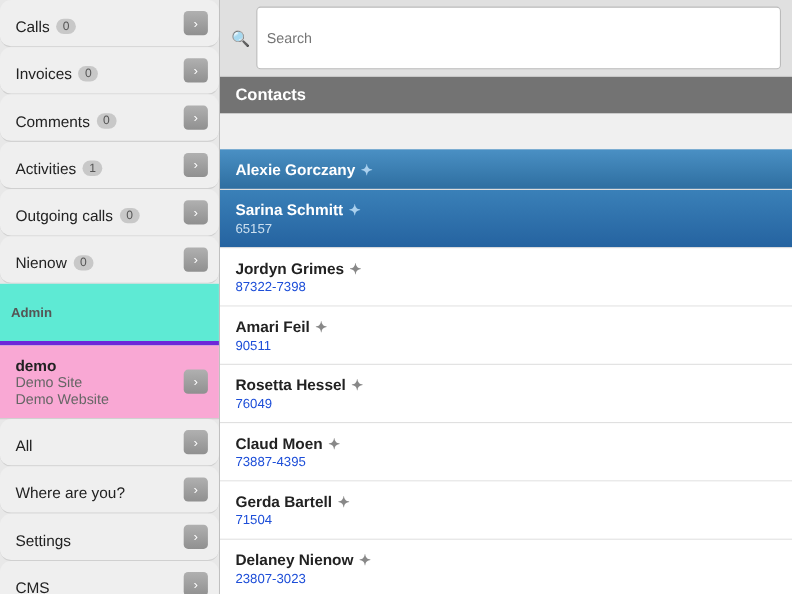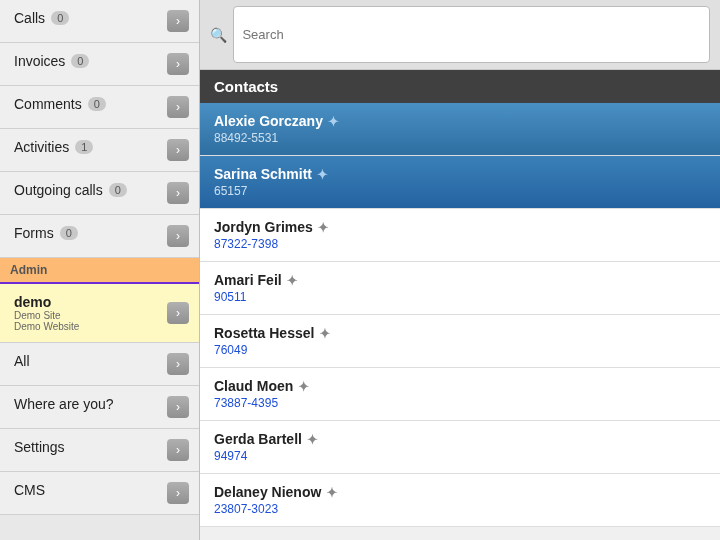--- a/index.html
+++ b/index.html
@@ -20,26 +20,27 @@
       background: #e8e8e8;
       display: flex;
       flex-direction: column;
       height: 540px;
       overflow-y: auto;
       border-right: 1px solid #c0c0c0;
     }
 
     .nav-item {
       display: flex;
-      align-items: flex-start;
+      align-items: flex-end;
       justify-content: space-between;
       padding: 10px 10px 10px 14px;
       border-bottom: 1px solid #d0d0d0;
       background: #efefef;
       cursor: pointer;
+      border-radius: 10px;
     }
 
     .nav-item-left {
       display: flex;
       align-items: center;
       gap: 6px;
     }
     .nav-item-label {
       font-size: 14px;
       color: #222;
@@ -59,48 +60,48 @@
       background: linear-gradient(to bottom, #b0b0b0, #909090);
       border-radius: 4px;
       display: flex;
       align-items: center;
       justify-content: center;
       color: white;
       font-size: 12px;
     }
 
     .section-header {
-      background: #fdba74;
-      padding: 5px 10px;
+      background: #5eead4;
+      padding: 19px 10px;
       font-size: 12px;
       font-weight: bold;
       color: #555;
-      border-bottom: 2px solid #6d28d9;
+      border-bottom: 4px solid #6d28d9;
     }
 
     .admin-item {
       display: flex;
       align-items: center;
       justify-content: space-between;
       padding: 10px 10px 10px 14px;
       border-bottom: 1px solid #d0d0d0;
-      background: #fef9c3;
+      background: #f9a8d4;
       cursor: pointer;
     }
     .admin-item-left {
       display: flex;
       flex-direction: column;
     }
     .admin-item-title {
       font-size: 14px;
       color: #222;
       font-weight: bold;
     }
     .admin-item-sub {
-      font-size: 10px;
+      font-size: 13px;
       color: #666;
     }
 
     
     #content {
       flex: 1;
       display: flex;
       flex-direction: column;
       background: #f0f0f0;
       height: 540px;
@@ -123,38 +124,39 @@
       font-size: 13px;
       background: white;
       outline: none;
     }
     .search-icon-wrap {
       color: #888;
       font-size: 14px;
     }
 
     #contacts-header {
-      background: #404040;
+      background: #737373;
       color: white;
       padding: 8px 14px;
       font-size: 15px;
       font-weight: bold;
     }
 
     .contact-item {
       display: flex;
       flex-direction: column;
       padding: 10px 14px;
       border-bottom: 1px solid #ddd;
       background: white;
       cursor: pointer;
     }
 
     .contact-item.selected-dark {
       background: linear-gradient(to bottom, #4a90c4, #2e6ea0);
+      margin-top: 33px;
     }
     .contact-item.selected-medium {
       background: linear-gradient(to bottom, #3a80b8, #2563a0);
     }
 
     .contact-name {
       font-size: 14px;
       font-weight: bold;
       color: #222;
       display: flex;
@@ -226,21 +228,21 @@
     </div>
       <div class="nav-item">
       <div class="nav-item-left">
         <span class="nav-item-label">Outgoing calls</span>
         <span class="nav-badge">0</span>
       </div>
       <div class="nav-arrow">›</div>
     </div>
       <div class="nav-item">
       <div class="nav-item-left">
-        <span class="nav-item-label">Forms</span>
+        <span class="nav-item-label">Nienow</span>
         <span class="nav-badge">0</span>
       </div>
       <div class="nav-arrow">›</div>
     </div>
     </div>
 
   <div class="section-header">Admin</div>
 
   <div class="admin-item">
     <div class="admin-item-left">
@@ -288,21 +290,20 @@
     <input type="text" placeholder="Search" style="">
   </div>
 
   <div id="contacts-header">Contacts</div>
 
   <div id="contacts-list">
       <div class="contact-item selected-dark">
       <div class="contact-name">
         Alexie Gorczany <span class="hash-icon">✦</span>
       </div>
-      <div class="contact-phone">88492-5531</div>
     </div>
       <div class="contact-item selected-medium">
       <div class="contact-name">
         Sarina Schmitt <span class="hash-icon">✦</span>
       </div>
       <div class="contact-phone">65157</div>
     </div>
       <div class="contact-item">
       <div class="contact-name">
         Jordyn Grimes <span class="hash-icon">✦</span>
@@ -324,21 +325,21 @@
       <div class="contact-item">
       <div class="contact-name">
         Claud Moen <span class="hash-icon">✦</span>
       </div>
       <div class="contact-phone">73887-4395</div>
     </div>
       <div class="contact-item">
       <div class="contact-name">
         Gerda Bartell <span class="hash-icon">✦</span>
       </div>
-      <div class="contact-phone">94974</div>
+      <div class="contact-phone">71504</div>
     </div>
       <div class="contact-item">
       <div class="contact-name">
         Delaney Nienow <span class="hash-icon">✦</span>
       </div>
       <div class="contact-phone">23807-3023</div>
     </div>
     </div>
 
 </div>

